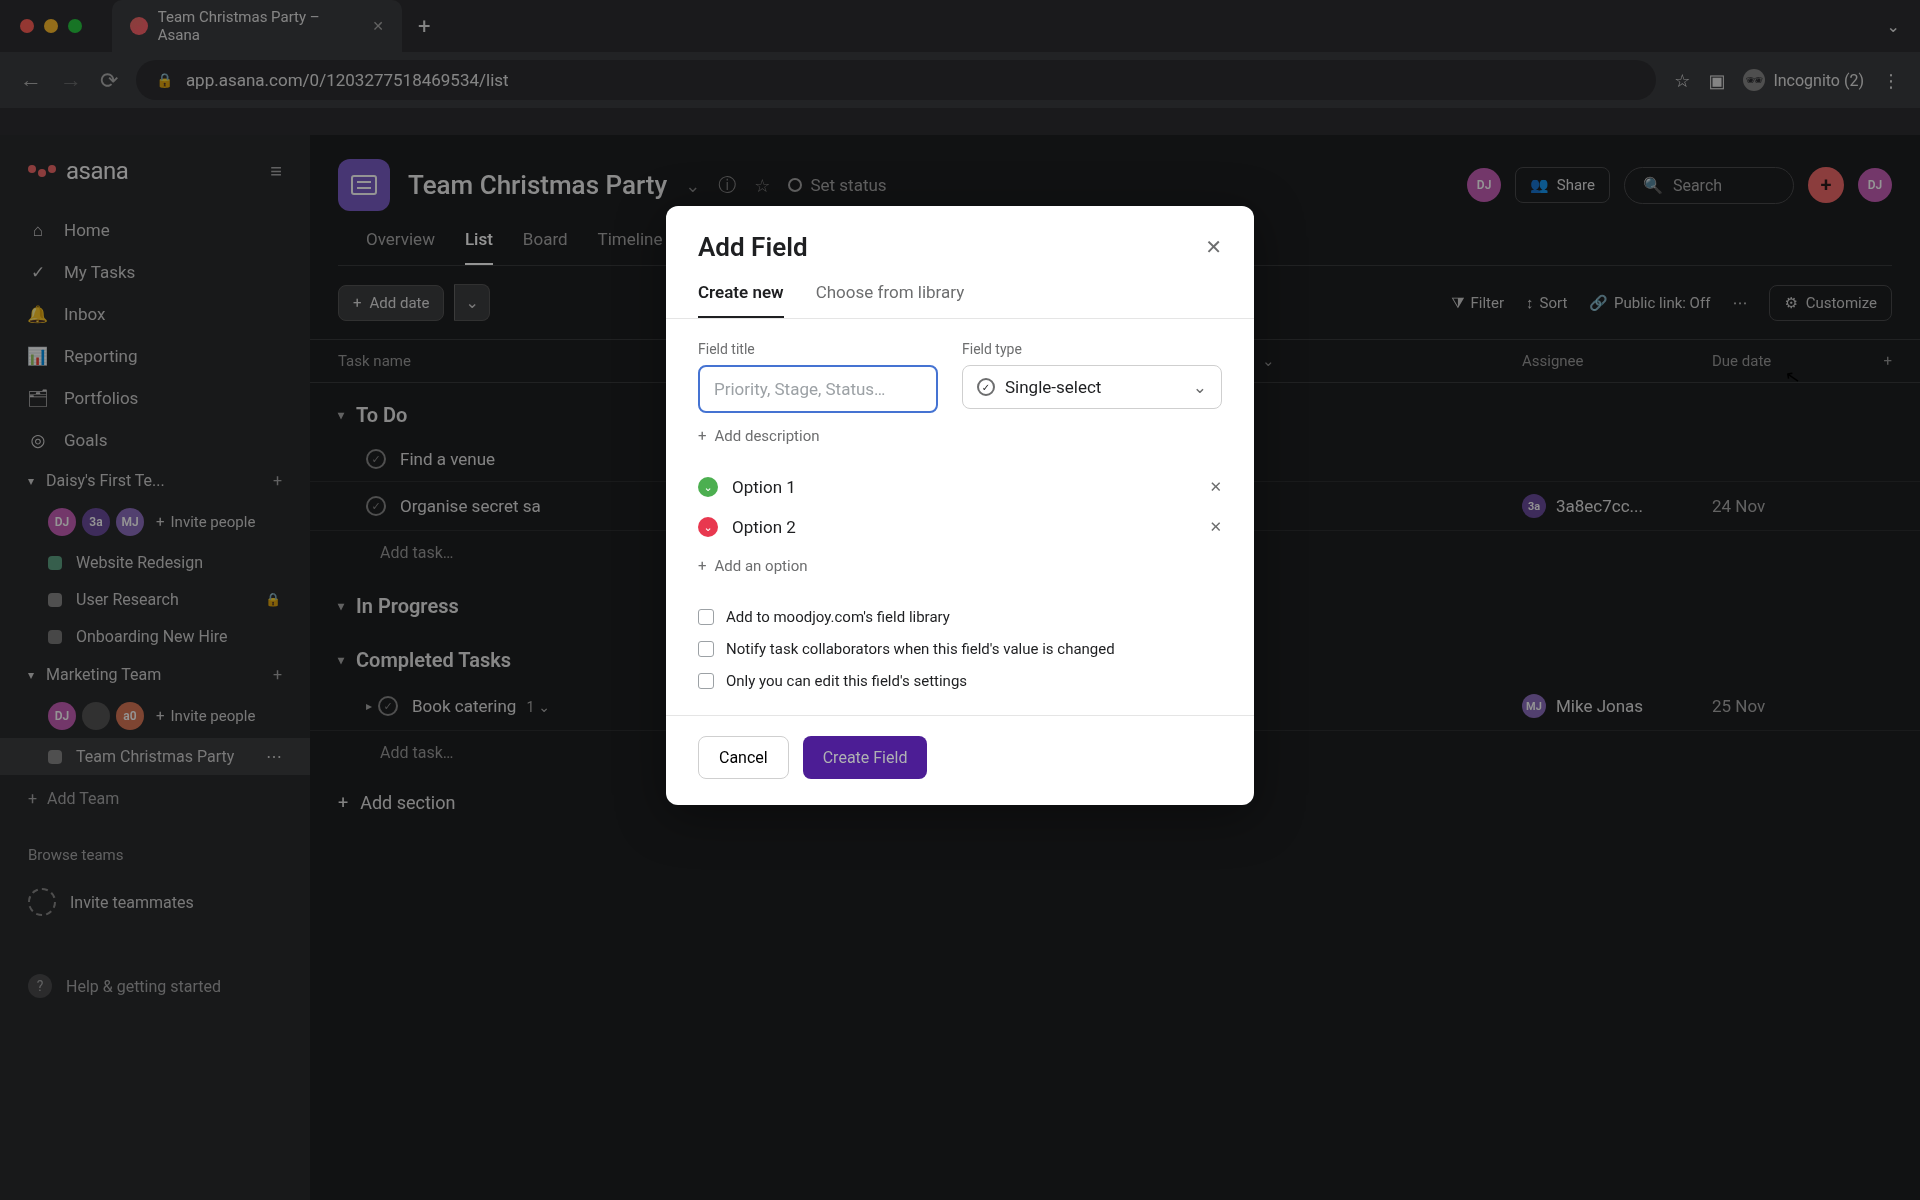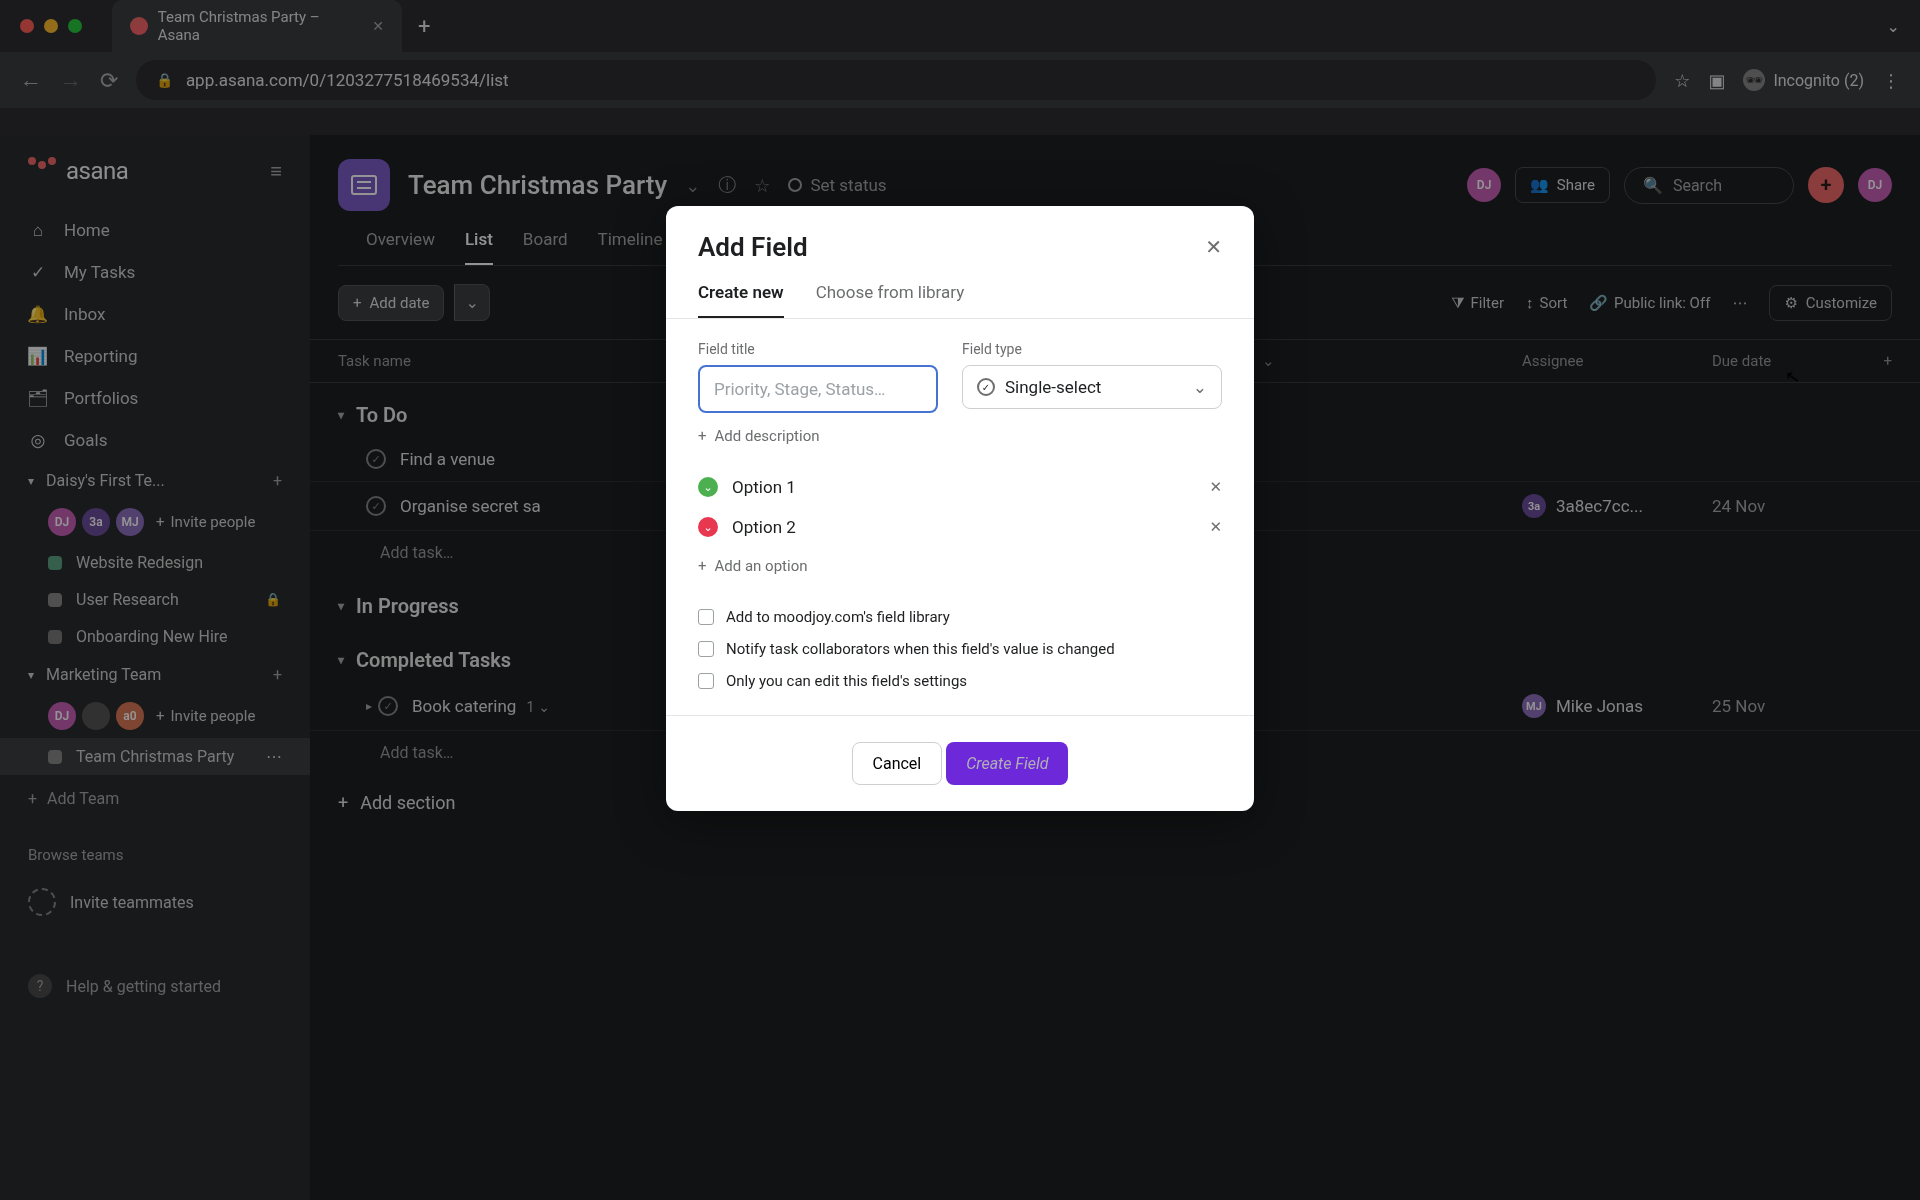--- a/index.html
+++ b/index.html
@@ -25,21 +25,21 @@
     .url-bar { flex: 1; background: #2d2e31; border-radius: 28px; padding: 10px 20px; display: flex; align-items: center; gap: 12px; color: #e3e3e3; font-size: 17px; }
     .lock-icon { font-size: 14px; }
     .right-icons { display: flex; align-items: center; gap: 18px; color: #e3e3e3; font-size: 18px; }
     .incognito-badge { display: flex; align-items: center; gap: 8px; font-size: 16px; }
     .incognito-icon { width: 22px; height: 22px; background: #888; border-radius: 50%; display:flex; align-items:center; justify-content:center; color:#2d2e31; font-size:14px; }
 
     
     .app { display: flex; height: calc(1200px - 108px); }
     .sidebar { width: 310px; background: #2a2b2d; padding: 22px 0; color: #a7a8a9; overflow: hidden; }
     .sidebar-top { display: flex; align-items: center; justify-content: space-between; padding: 0 28px 24px; }
-    .logo { display: flex; align-items: flex-start; gap: 10px; }
+    .logo { display: flex; align-items: center; gap: 10px; }
     .logo-mark { display: flex; gap: 2px; }
     .logo-dot { width: 8px; height: 8px; border-radius: 50%; background: #f06a6a; }
     .logo-dot:nth-child(2){ margin-top: 4px; }
     .logo-text { color: #f4f4f4; font-size: 24px; font-weight: 400; letter-spacing: -0.5px; }
     .hamburger { color: #a7a8a9; font-size: 20px; }
     .nav-item { display: flex; align-items: center; gap: 16px; padding: 11px 28px; font-size: 17px; color: #cfcfcf; }
     .nav-item svg, .nav-item .glyph { width: 20px; height: 20px; flex-shrink: 0; display:inline-flex; align-items:center; justify-content:center; }
     .section-label { padding: 24px 28px 10px; font-size: 15px; color: #a7a8a9; }
     .team-row { display: flex; align-items: center; gap: 12px; padding: 10px 28px; font-size: 16px; color: #cfcfcf; }
     .team-row .caret { font-size: 12px; }
@@ -127,23 +127,23 @@
     .select-caret { margin-left:auto; color:#6d6e6f; }
     .add-desc { margin-top: 14px; font-size: 15px; color: #6d6e6f; display:flex;align-items:center;gap:8px;}
     .option-row { display: flex; align-items: center; gap: 14px; padding: 10px 0; }
     .option-color { width: 20px; height: 20px; border-radius: 50%; display:inline-flex;align-items:center;justify-content:center; color:#fff; font-size:11px;}
     .oc-green { background: #4caf50; } .oc-red { background: #e8384f; }
     .option-label { font-size: 17px; flex:1; }
     .option-x { color: #6d6e6f; font-size:15px;}
     .add-option { padding: 10px 0 4px; font-size: 15px; color: #6d6e6f; display:flex;align-items:center;gap:8px;}
     .checkbox-row { display:flex;align-items:center;gap:12px; padding: 7px 0; font-size:15px; color:#1e1f21;}
     .cb { width:16px;height:16px;border:1.5px solid #9ca1a5; border-radius:3px;}
-    .modal-footer { border-top: 1px solid #e5e5e5; padding: 26px 32px 26px; display:flex; justify-content:center; gap:4px;}
+    .modal-footer { border-top: 1px solid #e5e5e5; padding: 20px 32px 26px; display:flex; justify-content:flex-start; gap:14px;}
     .btn-secondary { border:1px solid #cfcfcf; background:#fff; border-radius:8px; padding:11px 20px; font-size:16px;}
-    .btn-primary-disabled { background:#6d28d9; color:#afb1b3; border:none; border-radius:8px; padding:11px 20px; font-size:16px;font-style:italic;}
+    .btn-primary-disabled { background:#4c1d95; color:#afb1b3; border:none; border-radius:8px; padding:11px 20px; font-size:16px;}
     .cursor { position:absolute; top:366px; left:1785px; font-size:18px; color:#000; transform: rotate(-10deg);}
     .checks-sep { height: 22px; }
   </style>
 </head>
 <body>
 
 <div class="browser-chrome">
   <div class="title-bar">
     <div class="traffic-lights">
       <div class="traffic-light tl-red"></div>

